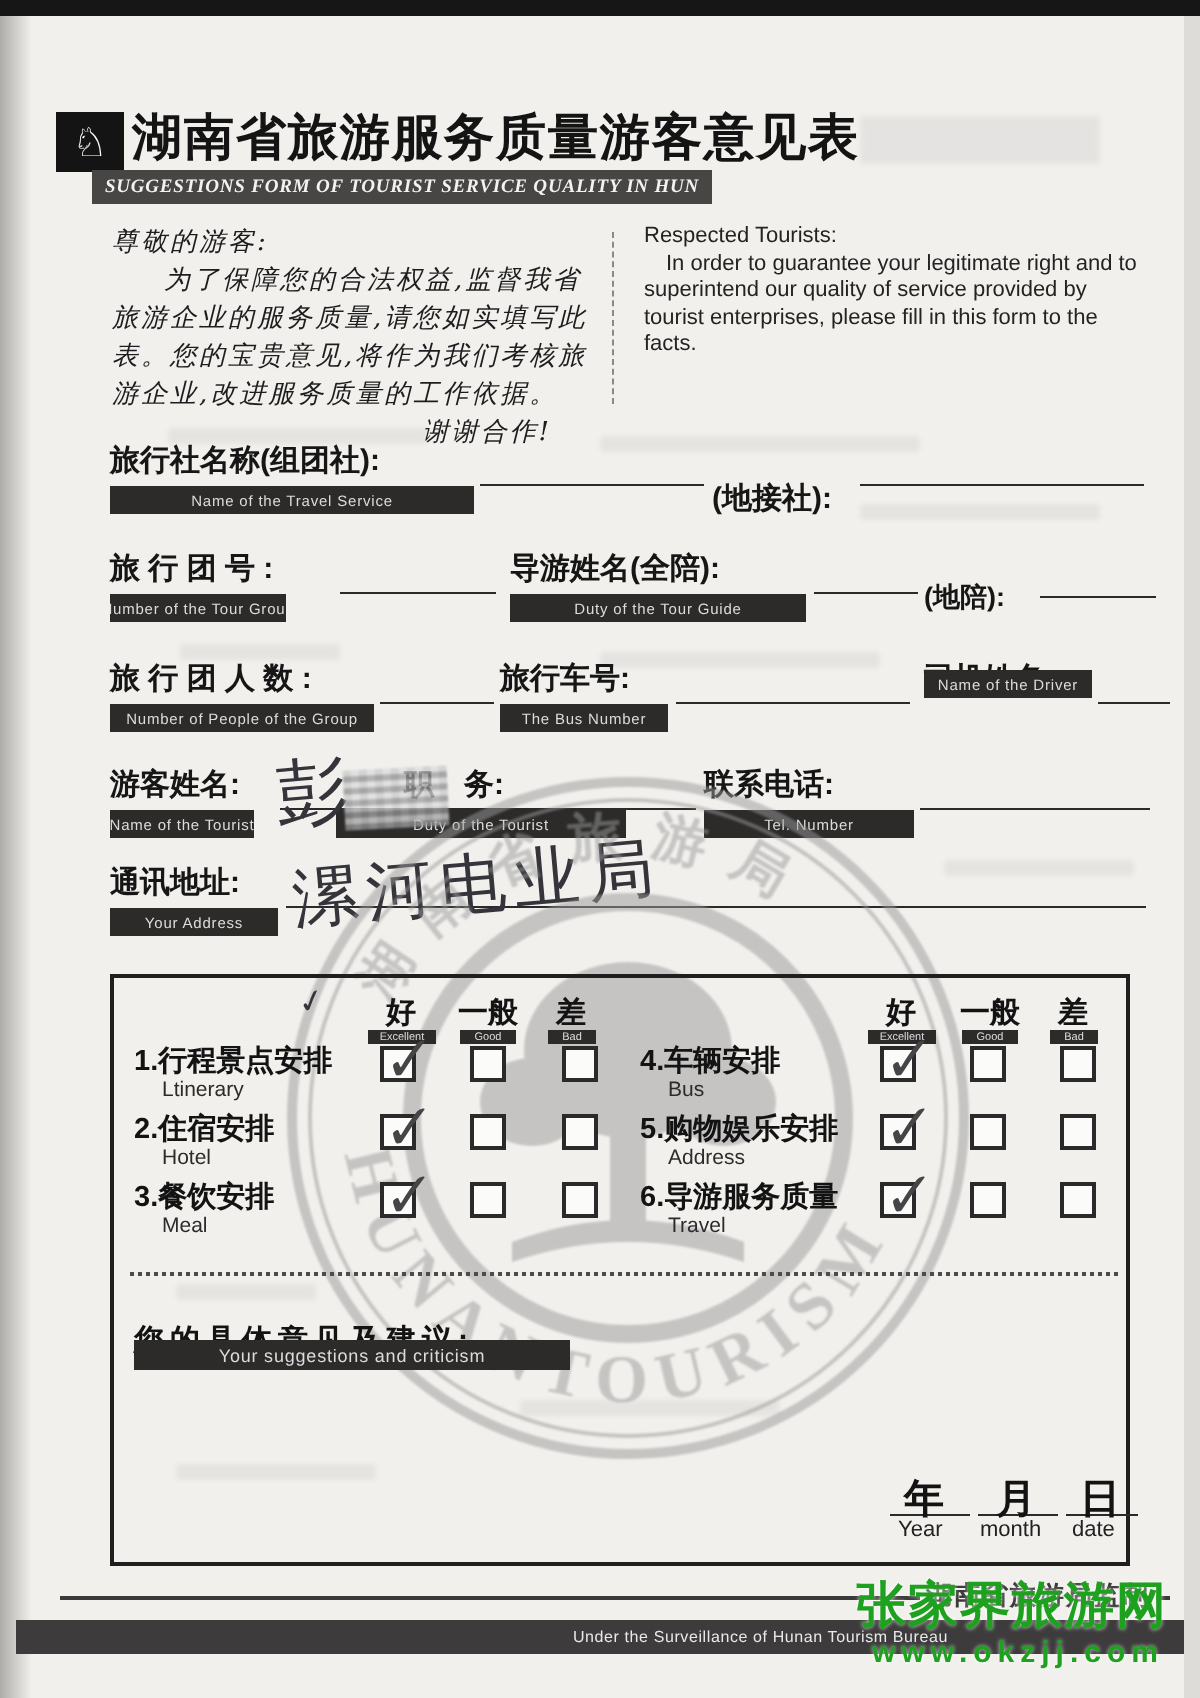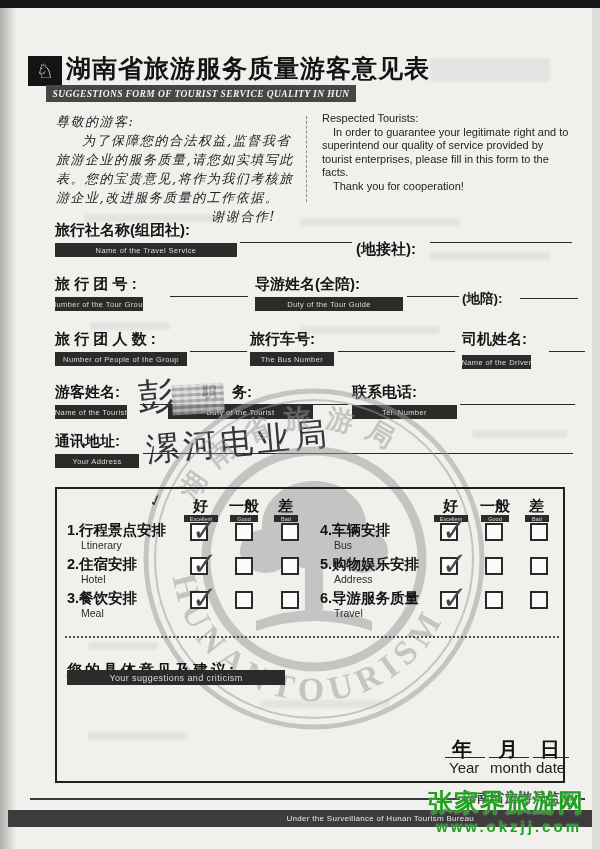--- a/index.html
+++ b/index.html
@@ -58,21 +58,21 @@
   .rt-head-en { position:absolute; height:7px; background:#2c2b2a; color:#ddd; font-size:5.5px;
     display:flex; align-items:center; justify-content:center; overflow:hidden; filter:blur(.3px); }
   .rt-item { position:absolute; font-size:14.5px; font-weight:700; color:#131313; white-space:nowrap; }
   .rt-item-en { position:absolute; font-size:10.5px; color:#2b2b2b; }
   .cb { position:absolute; width:18px; height:18px; border:2px solid #2a2a2a; background:#fbfbf9; }
   .cb.checked::after { content:"✓"; position:absolute; left:0px; top:-13px; font-size:30px;
     color:#454548; transform:rotate(-6deg) skewX(-8deg); font-weight:400; }
   .dotline { position:absolute; border-bottom:2px dotted #4c4c4c; }
   .sugg-lbl { letter-spacing:3px;margin-top:12px; }
   .date-cn { position:absolute; font-size:20px; font-weight:700; color:#131313; }
-  .date-en { position:absolute; font-size:15px; color:#222; }
+  .date-en { position:absolute; font-size:11px; color:#222; }
 
   
   .stamp { position:absolute; left:138px; top:383px; opacity:.5; filter:blur(.6px); pointer-events:none; }
 
   
   .footer-line { position:absolute; left:30px; top:798px; width:555px; border-bottom:2px solid #3a3a3a; }
   .footer-cn { position:absolute; left:460px; top:789px; font-size:13px; font-weight:700; color:#3a3a3a;
     background:#f1f0ed; padding:0 3px; letter-spacing:1px; }
   .footer-bar { position:absolute; left:8px; top:810px; width:584px; height:17px; background:#3d3b3c;
     color:#e9e9e9; font-size:8px; display:flex; align-items:center; justify-content:flex-end;
@@ -112,21 +112,20 @@
 
   <div class="intro-cn">
     <div>尊敬的游客:</div>
     <div class="body">为了保障您的合法权益,监督我省旅游企业的服务质量,请您如实填写此表。您的宝贵意见,将作为我们考核旅游企业,改进服务质量的工作依据。</div>
     <div class="closing">谢谢合作!</div>
   </div>
   <div class="intro-divider"></div>
   <div class="intro-en">
     <p>Respected Tourists:</p>
     <p class="ind">In order to guarantee your legitimate right and to superintend our quality of service provided by tourist enterprises, please fill in this form to the facts.</p>
-    <p class="ind">Thank you for cooperation!</p>
   </div>
 
   <div class="lbl" style="left:55px;top:221px">旅行社名称(组团社):</div>
   <div class="bbox" style="left:55px;top:243px;width:182px">Name of the Travel Service</div>
   <div class="uline" style="left:240px;top:242px;width:112px"></div>
   <div class="lbl" style="left:356px;top:240px">(地接社):</div>
   <div class="uline" style="left:430px;top:242px;width:142px"></div>
 
   <div class="lbl" style="left:55px;top:275px">旅 行 团 号 :</div>
   <div class="bbox" style="left:55px;top:297px;width:88px">Number of the Tour Group</div>
@@ -137,21 +136,21 @@
   <div class="lbl lbl-sm" style="left:462px;top:290px">(地陪):</div>
   <div class="uline" style="left:520px;top:298px;width:58px"></div>
 
   <div class="lbl" style="left:55px;top:330px">旅 行 团 人 数 :</div>
   <div class="bbox" style="left:55px;top:352px;width:132px">Number of People of the Group</div>
   <div class="uline" style="left:190px;top:351px;width:57px"></div>
   <div class="lbl" style="left:250px;top:330px">旅行车号:</div>
   <div class="bbox" style="left:250px;top:352px;width:84px">The Bus Number</div>
   <div class="uline" style="left:338px;top:351px;width:117px"></div>
   <div class="lbl" style="left:462px;top:330px">司机姓名:</div>
-  <div class="bbox" style="left:462px;top:355px;width:69px">Name of the Driver</div>
+  <div class="bbox" style="left:462px;top:335px;width:84px">Name of the Driver</div>
   <div class="uline" style="left:549px;top:351px;width:36px"></div>
 
   <div class="lbl" style="left:55px;top:383px">游客姓名:</div>
   <div class="bbox" style="left:55px;top:405px;width:72px">Name of the Tourist</div>
   <div class="lbl" style="left:202px;top:383px">职　务:</div>
   <div class="bbox" style="left:168px;top:405px;width:145px">Duty of the Tourist</div>
   <div class="lbl" style="left:352px;top:383px">联系电话:</div>
   <div class="bbox" style="left:352px;top:405px;width:105px">Tel. Number</div>
   <div class="uline" style="left:140px;top:404px;width:208px"></div>
   <div class="uline" style="left:460px;top:404px;width:115px"></div>

